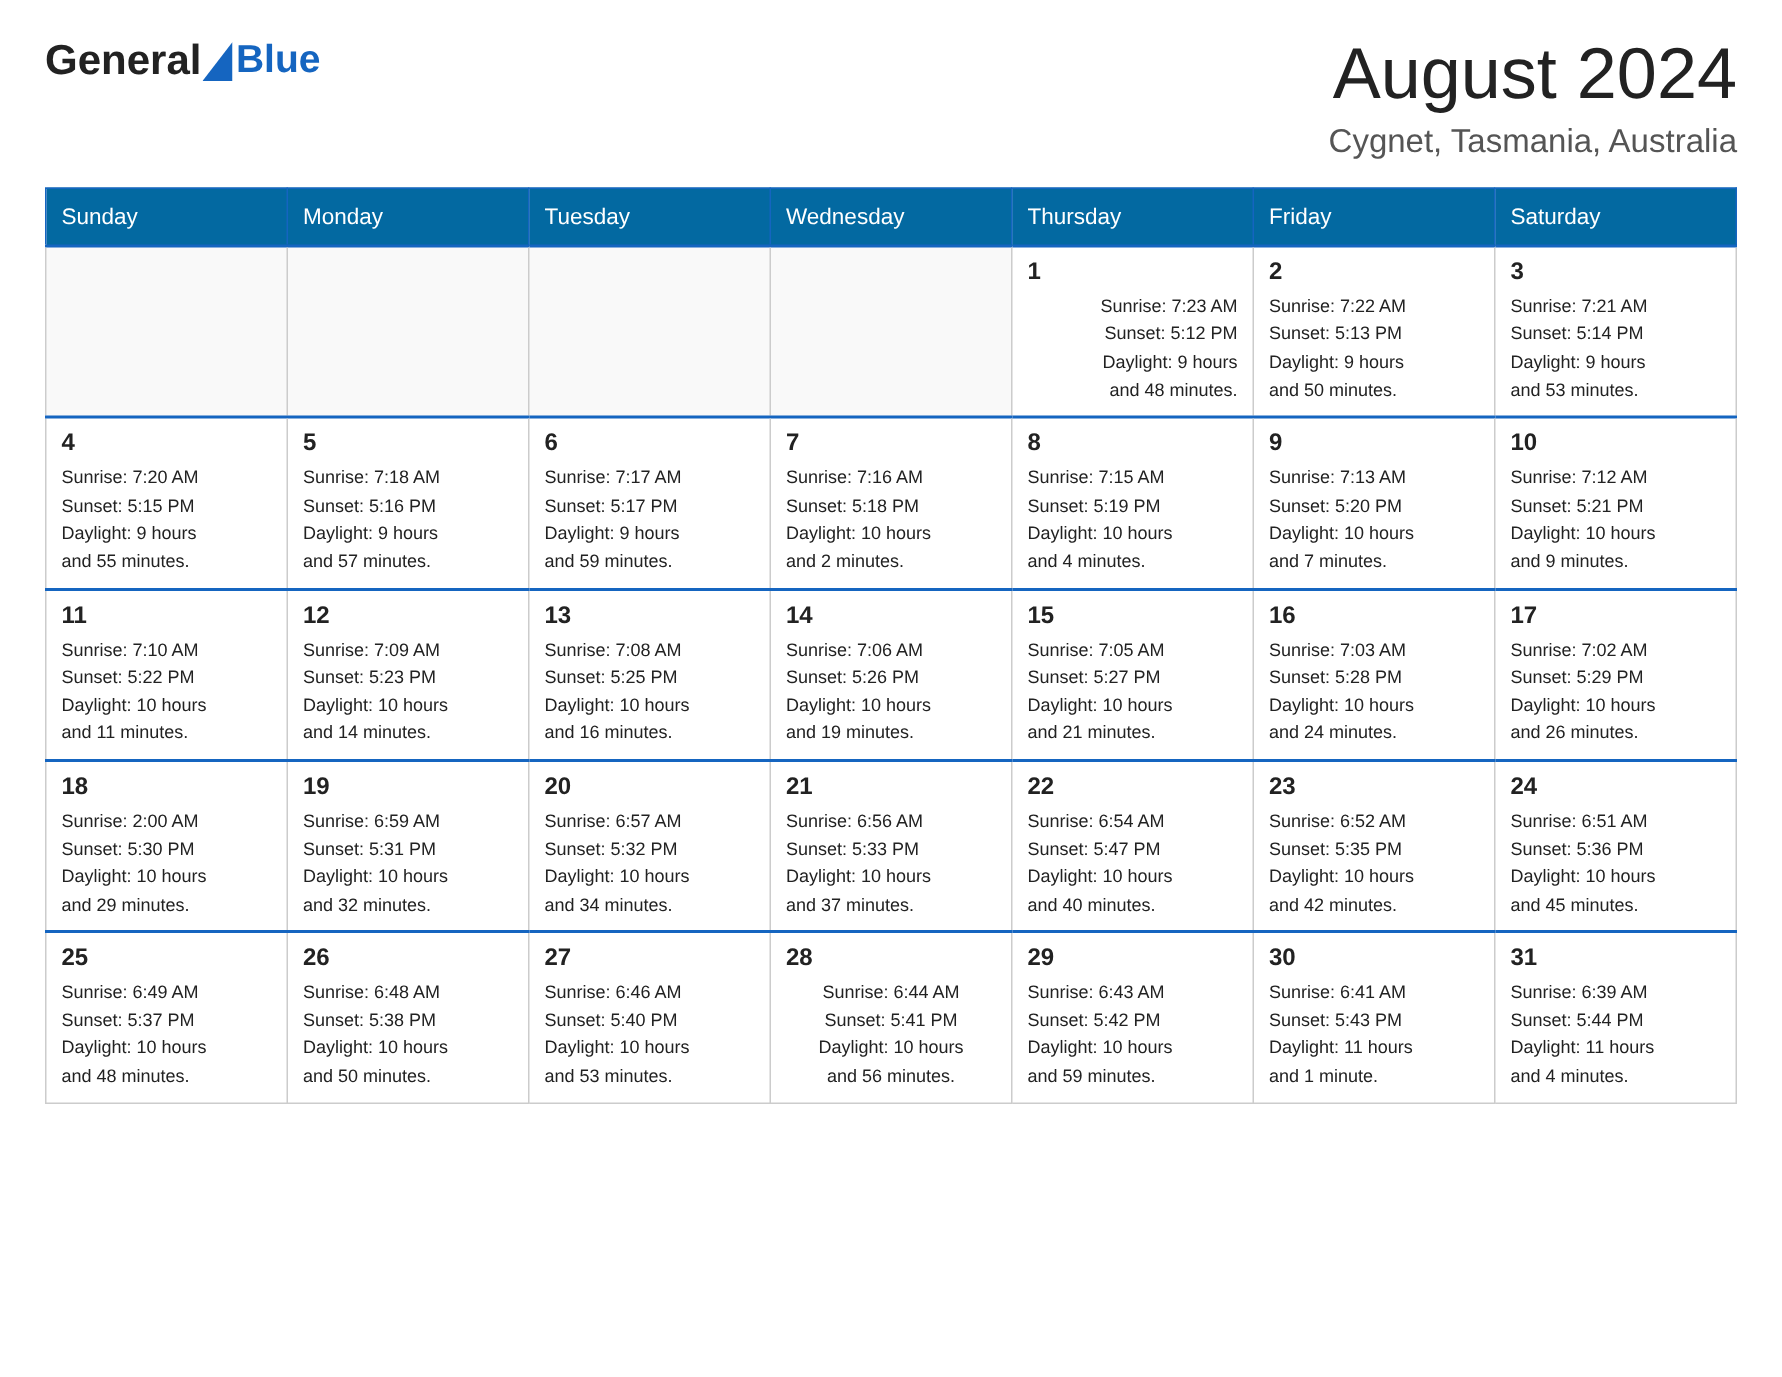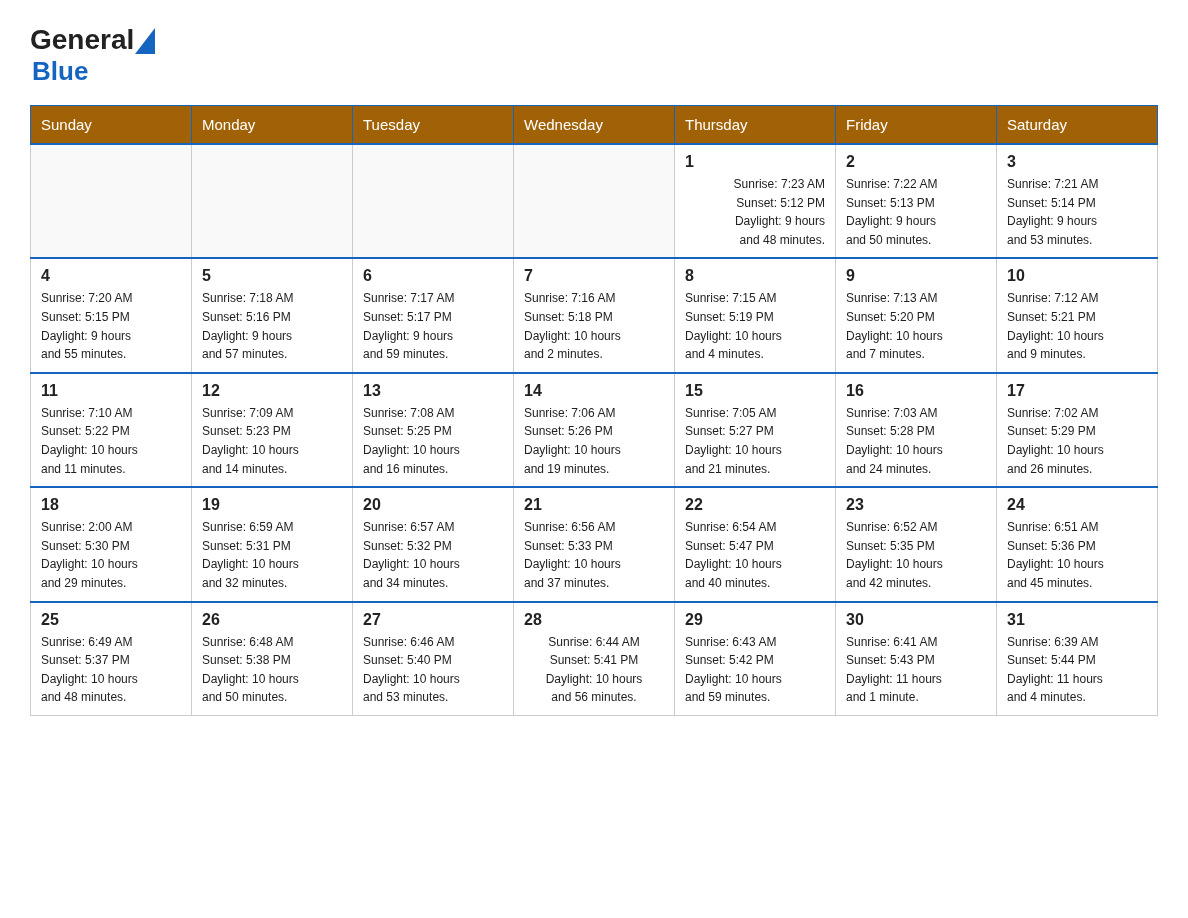--- a/index.html
+++ b/index.html
@@ -29,21 +29,21 @@
       font-size: 22px;
       color: #555;
       margin-top: 4px;
     }
     table {
       width: 100%;
       border-collapse: collapse;
       table-layout: fixed;
     }
     thead tr th {
-      background-color: #a16207;
+      background-color: #0369a1;
       color: #fff;
       font-size: 15px;
       font-weight: normal;
       padding: 10px 10px;
       text-align: left;
       border: 1px solid #1565c0;
     }
     tbody tr td {
       vertical-align: top;
       padding: 8px 10px;
@@ -64,21 +64,21 @@
       font-size: 12px;
       color: #222;
       line-height: 1.55;
     }
     tbody tr td.empty {
       background: #f9f9f9;
     }
     
     .logo-wrap {
       display: flex;
-      flex-direction: column;
+      flex-direction: row;
       align-items: flex-start;
     }
     .logo-line1 {
       display: flex;
       align-items: center;
     }
     .logo-line2 {
       color: #1565c0;
       font-size: 26px;
       font-weight: bold;
@@ -92,20 +92,22 @@
   <div class="logo-wrap">
     <div class="logo-line1">
       <span style="font-size:28px;font-weight:bold;color:#222;">General</span>
       <svg width="20" height="26" viewBox="0 0 20 26" style="margin-left:1px;margin-top:2px;">
         <polygon points="0,26 20,0 20,26" fill="#1565c0"></polygon>
       </svg>
     </div>
     <div class="logo-line2">Blue</div>
   </div>
   <div class="header-right">
+    <div class="month-title">August 2024</div>
+    <div class="location">Cygnet, Tasmania, Australia</div>
   </div>
 </div>
 
 <table>
   <thead>
     <tr>
     <th>Sunday</th>
         <th>Monday</th>
         <th>Tuesday</th>
         <th>Wednesday</th>

